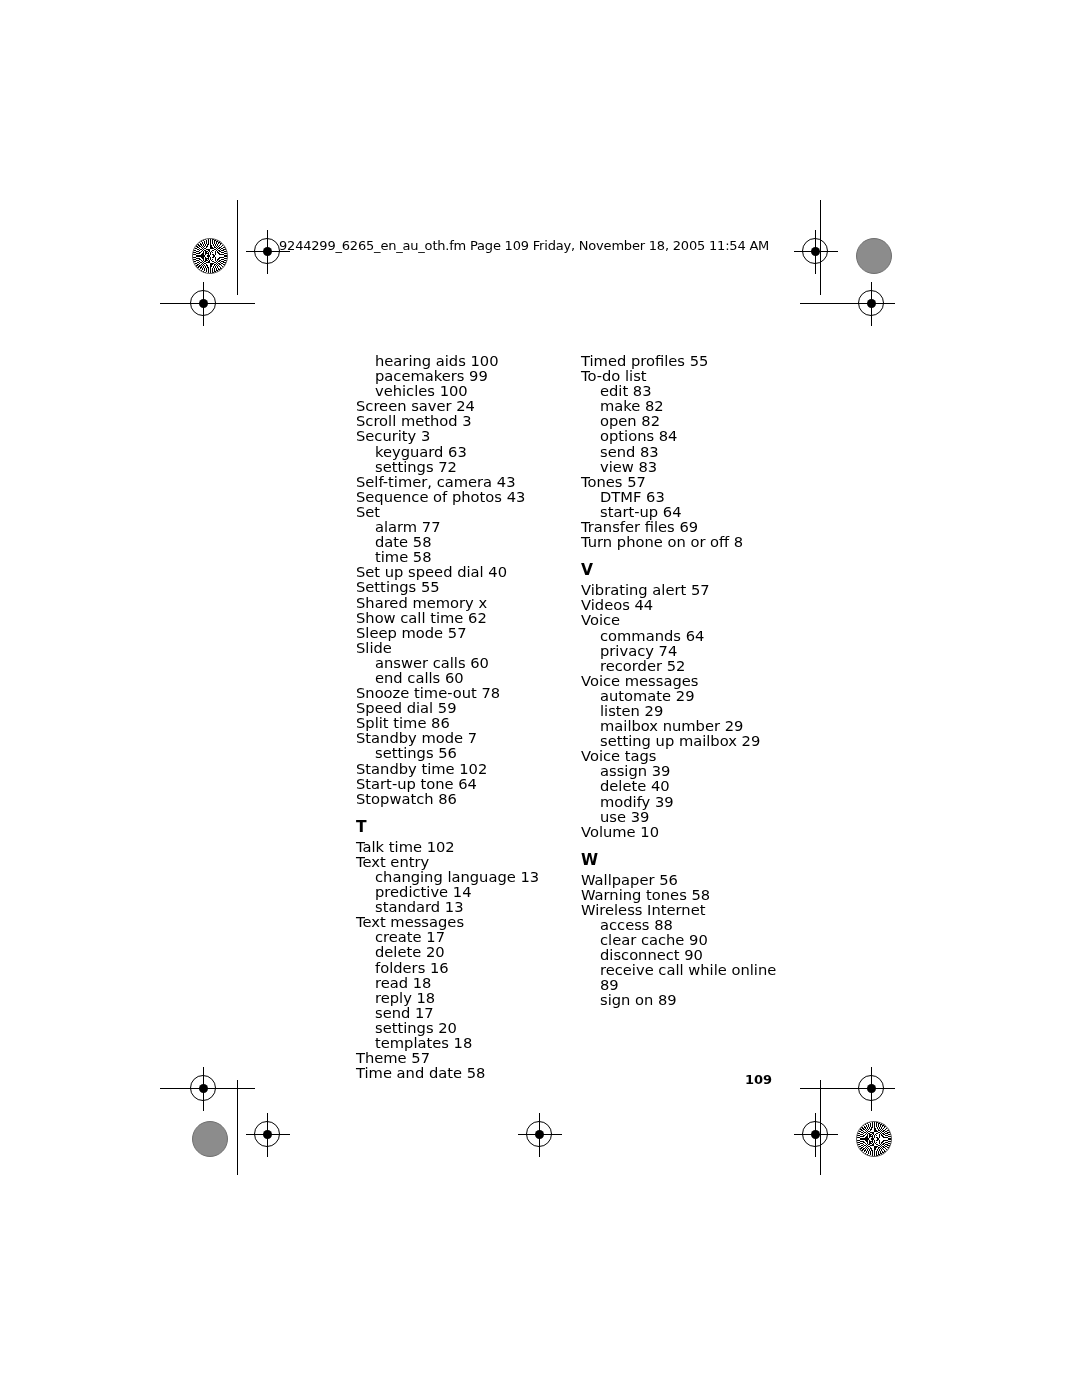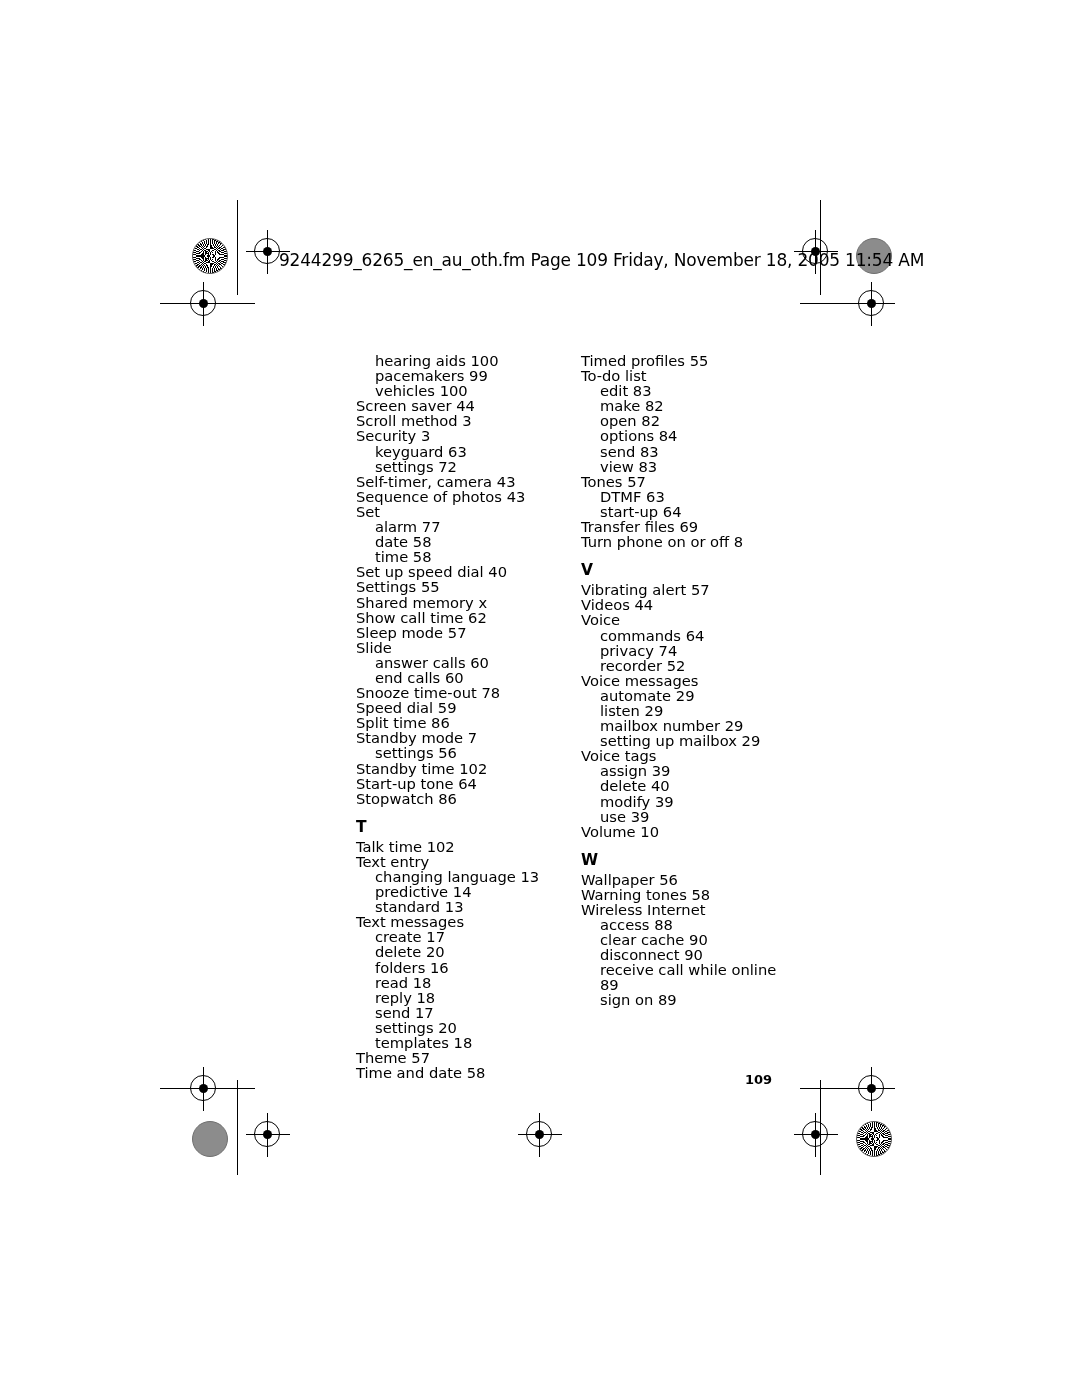--- a/index.html
+++ b/index.html
@@ -69,22 +69,22 @@
   .hline {
     position: absolute;
     height: 1px;
     background: #000;
   }
 
   
   .header-text {
     position: absolute;
     left: 279px;
-    top: 250px;
-    font-size: 17px;
+    top: 238px;
+    font-size: 13px;
     font-family: "DejaVu Sans", sans-serif;
     letter-spacing: -0.2px;
     white-space: nowrap;
     text-align: right;
   }
 
   
   .index {
     position: absolute;
     left: 322px;
@@ -171,21 +171,21 @@
 <div class="hline" style="left:160px; top:1088px; width:95px;"></div>
 <div class="hline" style="left:800px; top:1088px; width:95px;"></div>
 
 <div class="header-text">9244299_6265_en_au_oth.fm  Page 109  Friday, November 18, 2005  11:54 AM</div>
 
 <div class="index">
   <div class="col col-left" id="col-left">
       <div class="entry sub">hearing aids 100</div>
       <div class="entry sub">pacemakers 99</div>
       <div class="entry sub">vehicles 100</div>
-      <div class="entry">Screen saver 44</div>
+      <div class="entry">Screen saver 24</div>
       <div class="entry">Scroll method 3</div>
       <div class="entry">Security 3</div>
       <div class="entry sub">keyguard 63</div>
       <div class="entry sub">settings 72</div>
       <div class="entry">Self-timer, camera 43</div>
       <div class="entry">Sequence of photos 43</div>
       <div class="entry">Set</div>
       <div class="entry sub">alarm 77</div>
       <div class="entry sub">date 58</div>
       <div class="entry sub">time 58</div>

